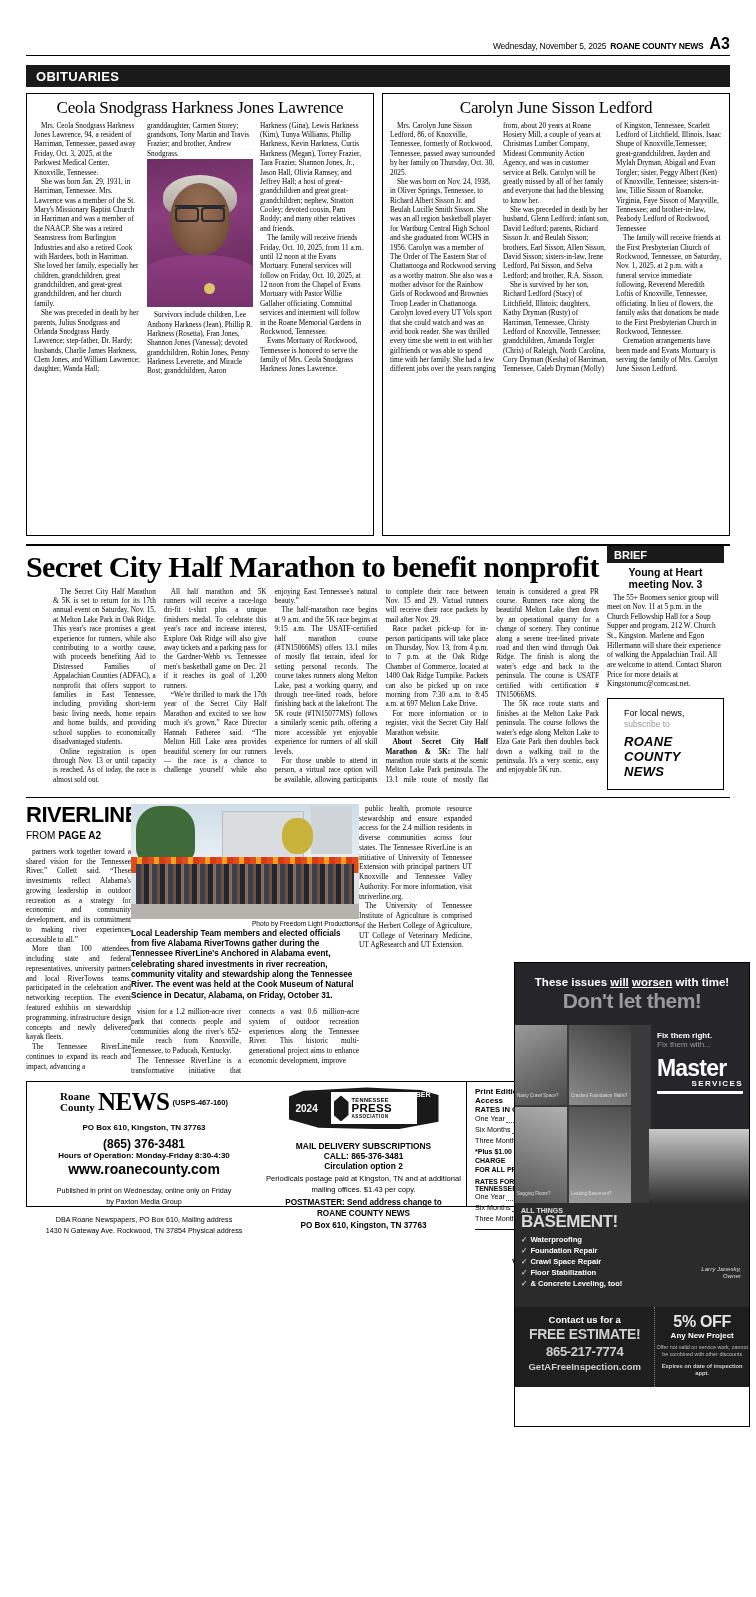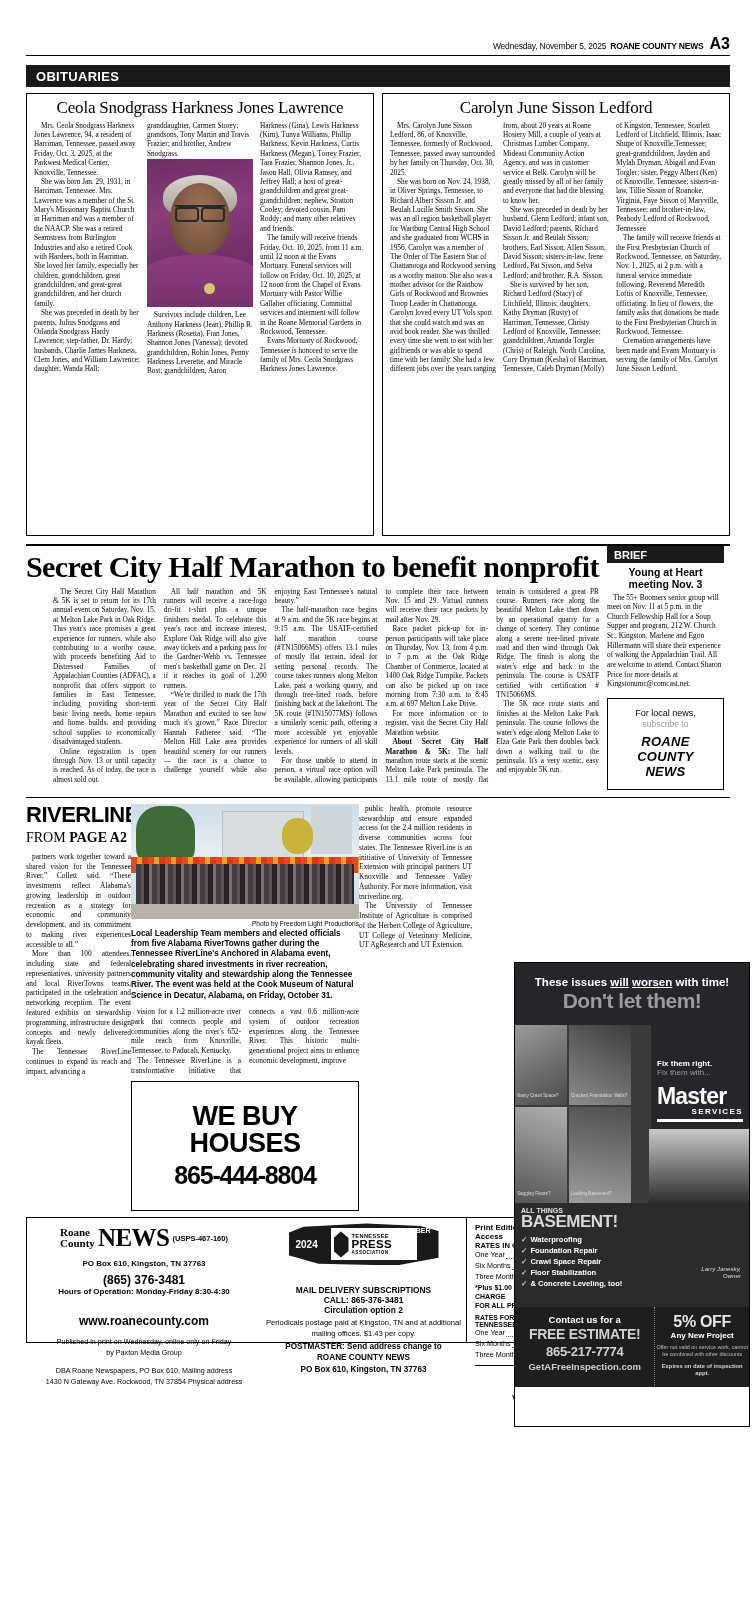--- a/index.html
+++ b/index.html
@@ -100,36 +100,36 @@
     margin-bottom: 4px;
   }
   .brief-head {
     font-family: "Liberation Sans", sans-serif; font-weight: bold;
     font-size: 10.5px; text-align: center; line-height: 1.12; margin-bottom: 2px;
   }
   .brief-text { font-size: 7.4px; line-height: 1.3; }
   .brief-text p { text-indent: 6px; margin: 0; }
   .subscribe-box {
     border: 1.2px solid #000; margin-top: 9px; padding: 9px 16px 10px;
-    text-align: center;
+    text-align: left;
   }
   .sub-l1 { font-family: "Liberation Sans", sans-serif; font-size: 9px; }
   .sub-l2 { font-family: "Liberation Sans", sans-serif; font-size: 8.5px; color: #9a9a9a; margin-top: 1px; }
   .sub-l3 { font-family: "Liberation Sans", sans-serif; font-weight: bold; font-style: italic; font-size: 13px; margin-top: 5px; letter-spacing: 0.3px; }
   .sub-l4 { font-family: "Liberation Sans", sans-serif; font-weight: bold; font-style: italic; font-size: 13px; letter-spacing: 0.3px; }
 
   
   .rl-rule { border-top: 1.6px solid #000; margin-top: 7px; }
   .riverline-wrap { display: flex; margin-top: 6px; }
   .rl-left { width: 105px; }
   .rl-title {
     font-family: "Liberation Sans", sans-serif; font-weight: bold;
     font-size: 22px; letter-spacing: -0.5px; line-height: 1;
   }
-  .rl-from { font-family: Liberation Serif, serif; font-size: 14px; margin-top: 4px; }
+  .rl-from { font-family: Liberation Sans, sans-serif; font-size: 10px; margin-top: 4px; }
   .rl-from b { font-weight: bold; }
   .rl-body { font-size: 7.4px; line-height: 1.32; text-align: justify; margin-top: 6px; }
   .rl-body p { text-indent: 6px; margin: 0; }
   .rl-mid { width: 228px; }
   .rl-photo { width: 228px; height: 115px; position: relative; overflow: hidden; background: #b8c4cc; }
   .rl-photo .sky { position:absolute; inset:0; background: linear-gradient(180deg,#cfdde8 0%, #e6eef3 45%, #cfd6d4 100%); }
   .rl-photo .bldg { position:absolute; left:40%; top:6%; width:36%; height:48%; background:#d9dde0; border:1px solid #b9bfc4; }
   .rl-photo .bldg2 { position:absolute; right:3%; top:2%; width:18%; height:42%; background:#cfd4d8; }
   .rl-photo .tree { position:absolute; left:2%; top:2%; width:26%; height:52%; background:#3f6b3a; border-radius:40% 40% 30% 30%; }
   .rl-photo .tree2 { position:absolute; right:20%; top:12%; width:14%; height:32%; background:#c9b23a; border-radius:45%; }
@@ -166,21 +166,21 @@
   .ms-top-l2 { font-size: 21px; font-weight: bold; color:#9b9b9b; margin-top:1px; letter-spacing:-0.5px; }
   .ms-mid { position: relative; height: 178px; background:#3a3a3a; }
   .ms-ph { position:absolute; background:#777; filter: grayscale(1); }
   .ms-ph1 { left:0; top:0; width:52px; height:80px; background: linear-gradient(150deg,#9a9a9a,#4a4a4a); }
   .ms-ph2 { left:54px; top:0; width:62px; height:80px; background: linear-gradient(30deg,#8e8e8e,#3d3d3d); }
   .ms-ph3 { left:0; top:82px; width:52px; height:96px; background: linear-gradient(200deg,#b0b0b0,#555); }
   .ms-ph4 { left:54px; top:82px; width:62px; height:96px; background: linear-gradient(10deg,#9d9d9d,#4f4f4f); }
   .ms-cap { position:absolute; font-family:"Liberation Sans", sans-serif; font-size:4.6px; color:#ddd; }
   .ms-logo-box { position:absolute; right:0; top:0; width:98px; height:110px; background:#26262a; color:#fff;
                  padding:6px 6px 0 6px; font-family:"Liberation Sans", sans-serif; }
-  .ms-fix1 { font-size:8px; font-weight:bold;margin-top:28px; }
+  .ms-fix1 { font-size:8px; font-weight:bold; }
   .ms-fix2 { font-size:8px; color:#9a9a9a; }
   .ms-master { font-size:23px; font-weight:bold; letter-spacing:-0.8px; margin-top:6px; }
   .ms-services { font-size:8px; font-weight:bold; letter-spacing:1.4px; text-align:right; margin-top:-3px;}
   .ms-bar { height:3px; background:#fff; margin-top:3px; }
   .ms-person { position:absolute; right:0; top:104px; width:100px; height:74px;
                background: linear-gradient(180deg,#c9c9c9 0%, #8a8a8a 40%, #2e2e2e 100%); }
   .ms-basement { position:relative; height:104px; background:#2b2b2b; color:#fff; padding:4px 6px;
                  font-family:"Liberation Sans", sans-serif; }
   .ms-allthings { font-size:7px; font-weight:bold; color:#e4e4e4; }
   .ms-bmt { font-size:17px; font-weight:bold; color:#d8d8d8; letter-spacing:-0.5px; margin-top:-2px; }
@@ -205,36 +205,36 @@
   .footer-box { border: 1.2px solid #000; margin-top: 6px; height: 126px; display:flex;
                 font-family:"Liberation Sans", sans-serif; }
   .fb-col1 { width: 234px; text-align:center; padding-top:6px; border-right:0; }
   .fb-logo { display:flex; align-items:center; justify-content:center; gap:3px; }
   .fb-rc { font-family:"Liberation Serif", serif; font-weight:bold; font-size:11px; line-height:1.04; text-align:left; }
   .fb-news { font-family:"Liberation Serif", serif; font-weight:bold; font-size:25px; letter-spacing:-0.5px; }
   .fb-usps { font-size:7.5px; font-weight:bold; }
   .fb-addr { font-size:8px; font-weight:bold; margin-top:7px; }
   .fb-phone { font-size:12px; font-weight:bold; margin-top:5px; }
   .fb-hours { font-size:8px; font-weight:bold; }
-  .fb-web { font-size:12px; font-weight:bold; margin-top:18px; }
+  .fb-web { font-size:14px; font-weight:bold; margin-top:1px; }
   .fb-pub { font-size:7.2px; margin-top:9px; line-height:1.5;text-align:center; }
   .fb-col2 { width: 205px; text-align:center; padding-top:5px; }
   .tnpress { display:flex; align-items:center; justify-content:center; }
   .tn-shape { width: 150px; height: 42px; background:#1a1a1a; position:relative;
               clip-path: polygon(0 22%, 10% 8%, 52% 0, 88% 6%, 100% 18%, 100% 82%, 72% 100%, 20% 96%, 0 76%); }
   .tn-2024 { position:absolute; left:7px; top:16px; color:#fff; font-size:10px; font-weight:bold; }
   .tn-inner { position:absolute; left:42px; top:5px; width:86px; height:32px; background:#fff;
               display:flex; align-items:center; padding-left:3px; }
   .tn-mark { width:15px; height:26px; background:#1a1a1a; clip-path: polygon(50% 0,100% 25%,100% 75%,50% 100%,0 75%,0 25%); }
   .tn-txt { margin-left:3px; text-align:left; }
   .tn-t1 { font-size:5.6px; font-weight:bold; letter-spacing:0.4px; }
   .tn-t2 { font-size:11.5px; font-weight:bold; letter-spacing:0.3px; line-height:0.95; }
   .tn-t3 { font-size:4.6px; font-weight:bold; letter-spacing:0.5px; }
   .tn-member { position:absolute; right:8px; top:4px; color:#fff; font-size:7px; font-weight:bold; }
-  .fb-mail1 { font-size:8.4px; font-weight:bold; margin-top:20px;text-align:center; }
+  .fb-mail1 { font-size:8.4px; font-weight:bold; margin-top:12px;text-align:center; }
   .fb-mail2 { font-size:8.4px; font-weight:bold; }
   .fb-mail3 { font-size:8.4px; font-weight:bold; }
   .fb-peri { font-size:7.6px; margin-top:2px; line-height:1.45; }
   .fb-pm { font-size:8.2px; font-weight:bold; margin-top:2px; line-height:1.35;}
   .fb-col3 { width: 255px; padding: 5px 6px 0 8px; border-left:1px solid #000; }
   .rates-grid { display:flex; gap:8px; }
   .rates-l { width: 120px; border-right:1px solid #000; padding-right:4px; }
   .rates-r { width: 118px; }
   .r-head { font-size:8px; font-weight:bold; }
   .r-sub { font-size:7.6px; font-weight:bold; }
@@ -353,25 +353,20 @@
         <div class="kayaks"></div>
         <div class="crowd"></div>
         <div class="ground"></div>
       </div>
       <div class="rl-credit">Photo by Freedom Light Productions</div>
       <div class="rl-cap">Local Leadership Team members and elected officials from five Alabama RiverTowns gather during the Tennessee RiverLine's Anchored in Alabama event, celebrating shared investments in river recreation, community vitality and stewardship along the Tennessee River. The event was held at the Cook Museum of Natural Science in Decatur, Alabama, on Friday, October 31.</div>
       <div class="rl-mid-cols">
         <p>vision for a 1.2 million-acre river park that connects people and communities along the river's 652-mile reach from Knoxville, Tennessee, to Paducah, Kentucky.</p>
         <p>The Tennessee RiverLine is a transformative initiative that connects a vast 0.6 million-acre system of outdoor recreation experiences along the Tennessee River. This historic multi-generational project aims to enhance economic development, improve</p>
       </div>
-      <div class="wbh-ad">
-        <div class="wbh-l1">WE BUY</div>
-        <div class="wbh-l2">HOUSES</div>
-        <div class="wbh-phone">865-444-8804</div>
-      </div>
     </div>
 
     <div class="rl-right">
       <p>public health, promote resource stewardship and ensure expanded access for the 2.4 million residents in diverse communities across four states. The Tennessee RiverLine is an initiative of University of Tennessee Extension with principal partners UT Knoxville and Tennessee Valley Authority. For more information, visit tnriverline.org.</p>
       <p>The University of Tennessee Institute of Agriculture is comprised of the Herbert College of Agriculture, UT College of Veterinary Medicine, UT AgResearch and UT Extension.</p>
     </div>
   </div>
 
   <div class="ms-ad">
     <div class="ms-top">

